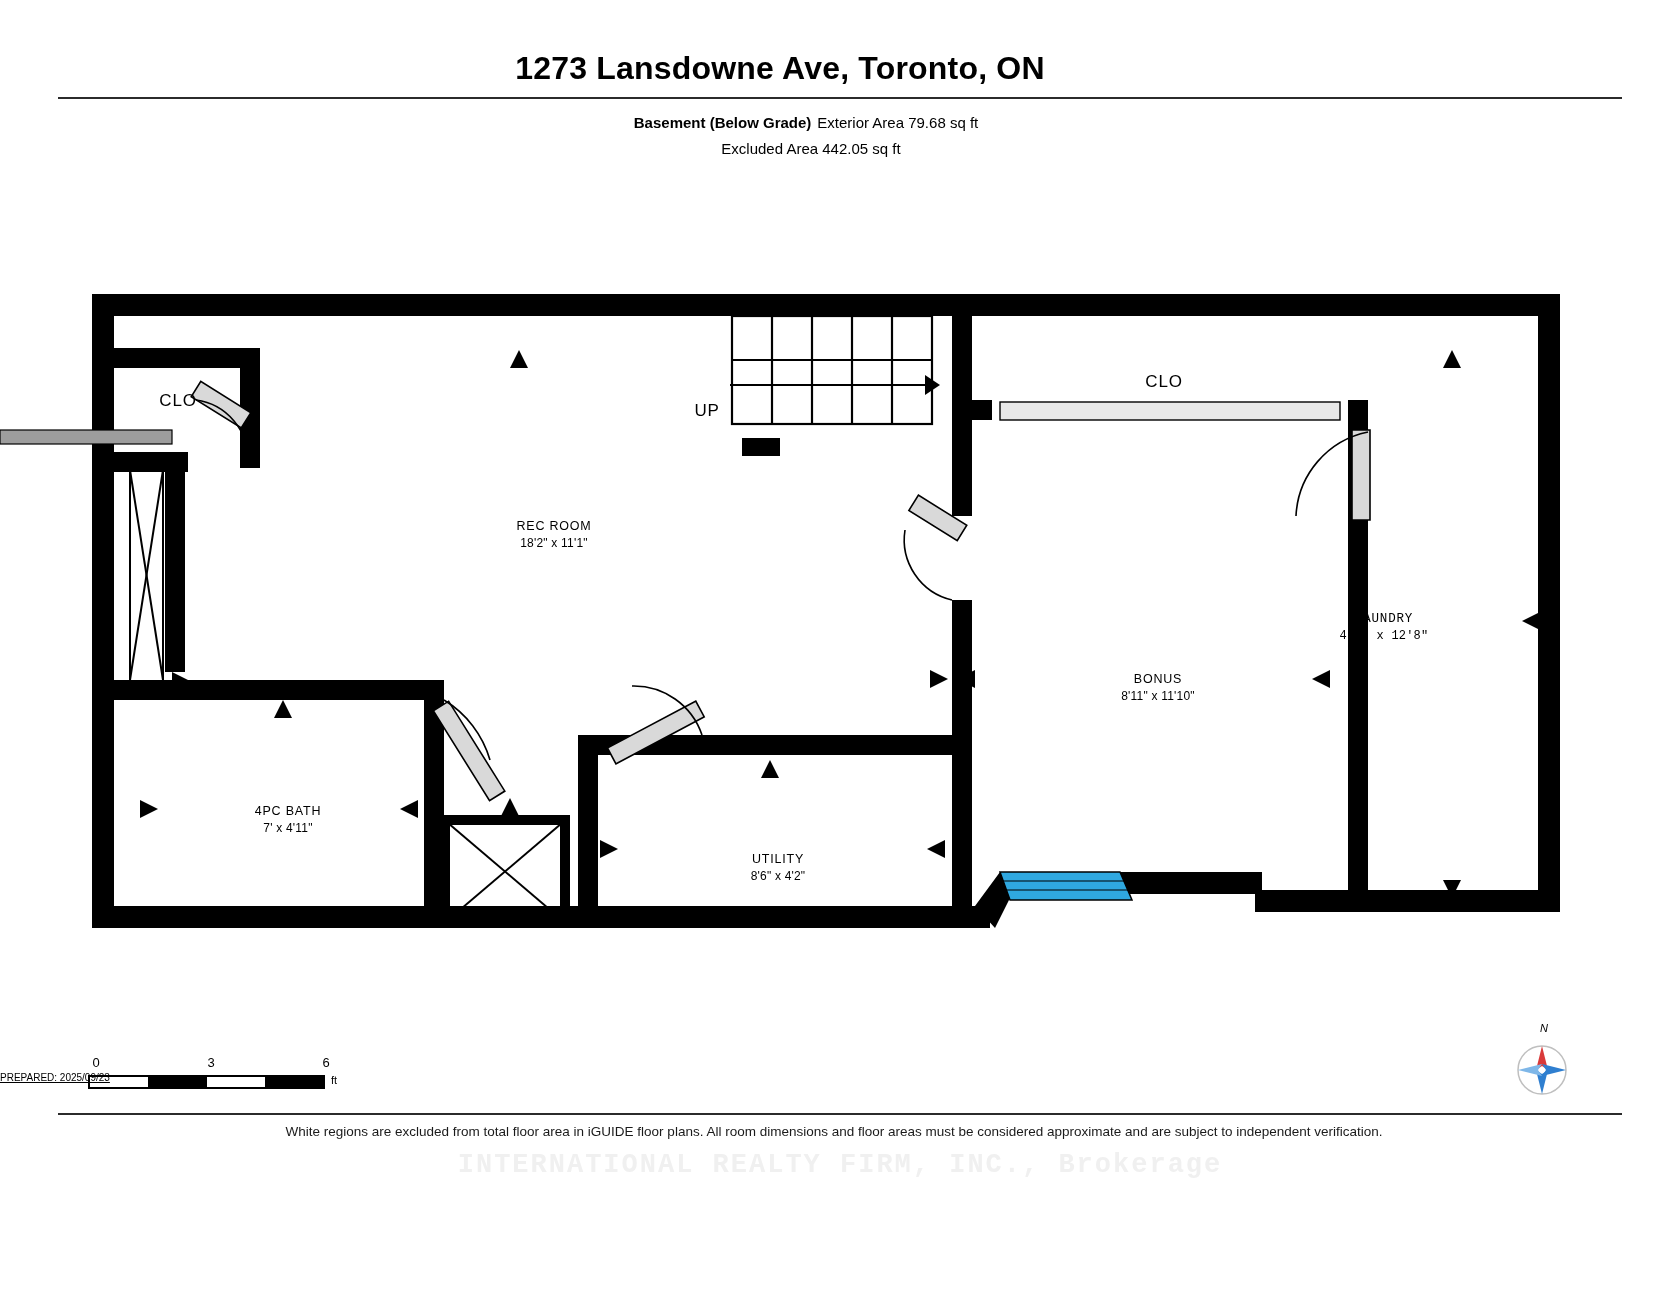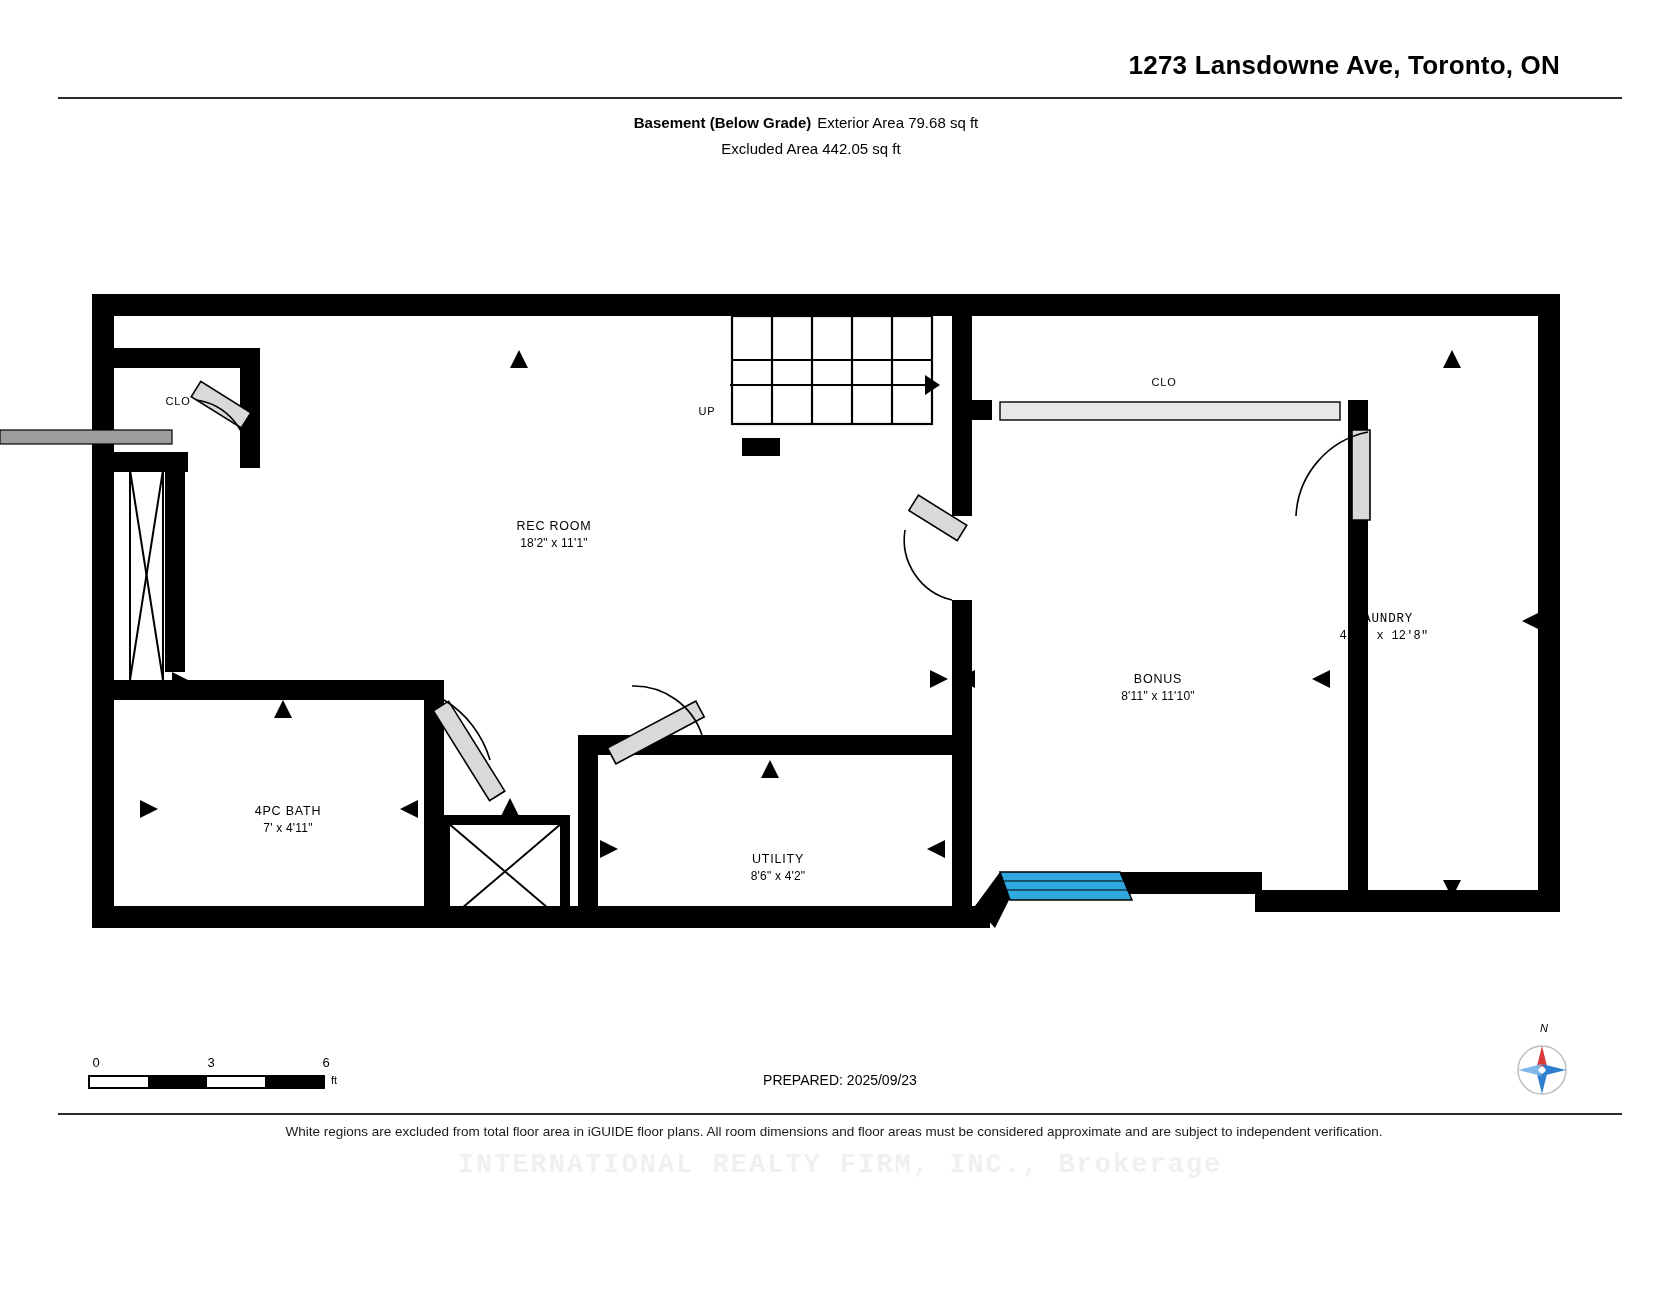--- a/index.html
+++ b/index.html
@@ -15,22 +15,22 @@
     color: #000000;
     overflow: hidden;
   }
 
   
   #page-title {
     position: absolute;
     top: 50px;
     left: 0;
     width: 1560px;
-    text-align: right;
-    font-size: 26px;
+    text-align: center;
+    font-size: 32px;
     font-weight: bold;
     letter-spacing: 0.2px;
   }
   #title-rule {
     position: absolute;
     top: 97px;
     left: 58px;
     width: 1564px;
     height: 2px;
     background: #2b2b2b;
@@ -68,21 +68,21 @@
     letter-spacing: 0.8px;
     white-space: nowrap;
     transform: translate(-50%, -50%);
   }
   .room-label .dim {
     letter-spacing: 0.2px;
     font-size: 12px;
   }
   .small-label {
     position: absolute;
-    font-size: 11px;
+    font-size: 17px;
     letter-spacing: 0.8px;
     white-space: nowrap;
     transform: translate(-50%, -50%);
   }
 
   
   #scale-bar {
     position: absolute;
     left: 88px;
     top: 1055px;
@@ -120,22 +120,23 @@
     left: 243px;
     top: 19px;
     font-size: 11px;
   }
 
   #prepared {
     position: absolute;
     top: 1072px;
     left: 0;
     width: 1680px;
-    text-align: center;
-    font-size: 14px;
+    text-align: left;
+    font-size: 10px;
+    text-decoration: underline;
   }
 
   #compass {
     position: absolute;
     left: 1506px;
     top: 1022px;
     width: 72px;
     height: 78px;
   }
   #compass .n {

